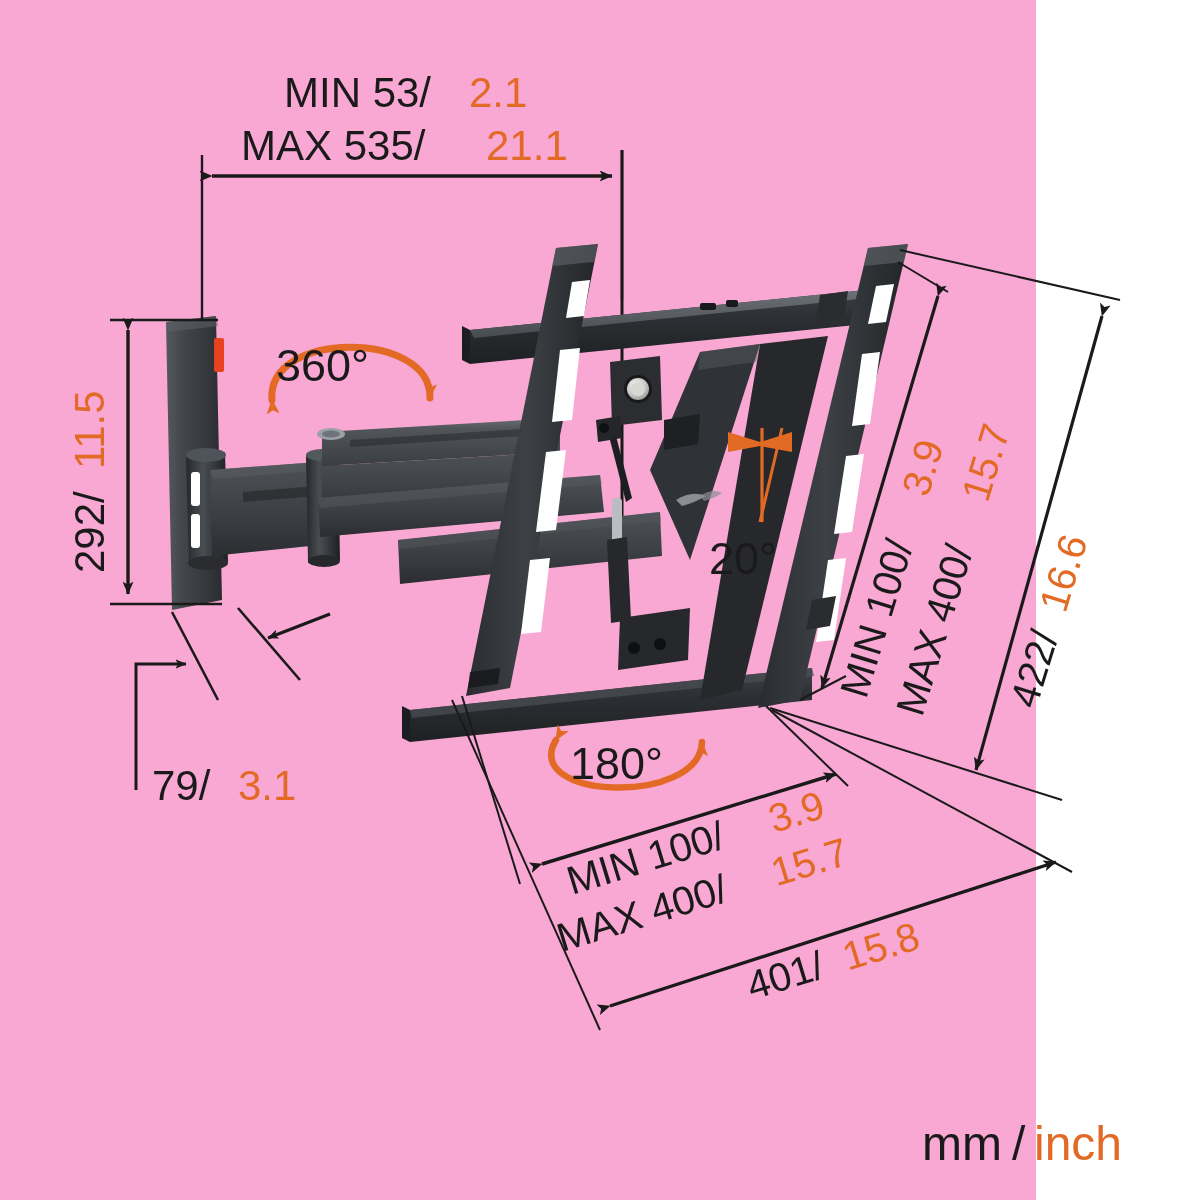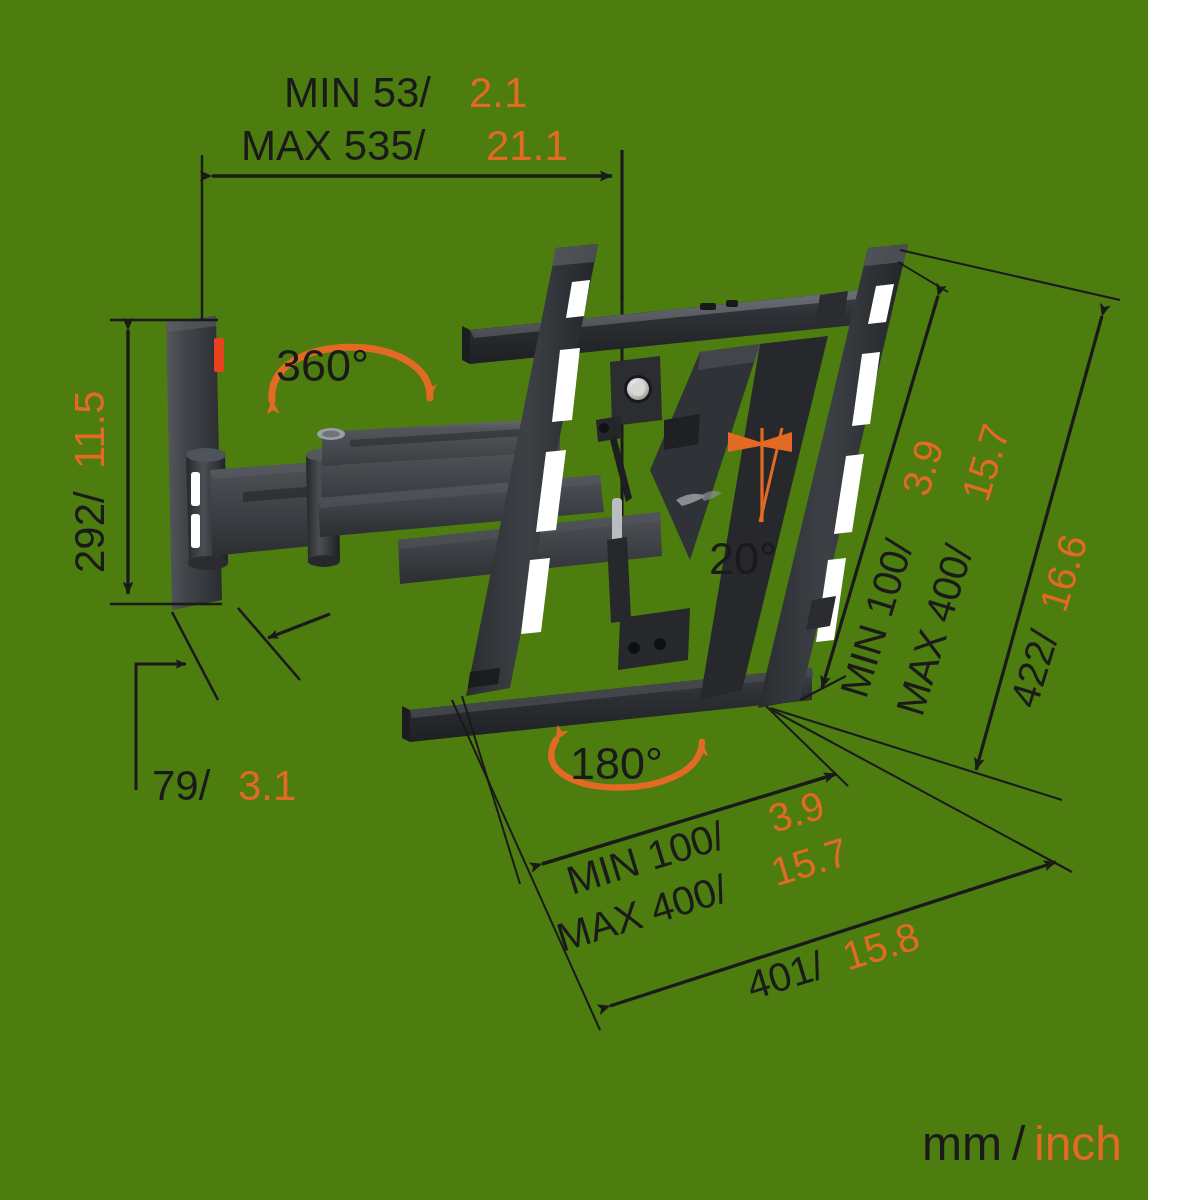--- a/index.html
+++ b/index.html
@@ -1,19 +1,19 @@
 <!DOCTYPE html>
 <html><head>
 <meta charset="utf-8">
 <title>TV Wall Mount Dimension Diagram</title>
 <style>
   html,body{margin:0;padding:0;background:#ffffff;}
   body{width:1200px;height:1200px;overflow:hidden;
        font-family:"Liberation Sans","DejaVu Sans",sans-serif;}
-  #stage{position:relative;width:1148px;height:1200px;background:#4d7c0f;}
+  #stage{position:relative;width:1036px;height:1200px;background:#f9a8d4;}
   #stage svg{position:absolute;left:0;top:0;}
   .dimtxt{font-family:"Liberation Sans","DejaVu Sans",sans-serif;font-weight:400;}
 </style>
 </head>
 <body>
 
 <div id="stage">
 
 <svg width="1200" height="1200" viewBox="0 0 1200 1200">
 

